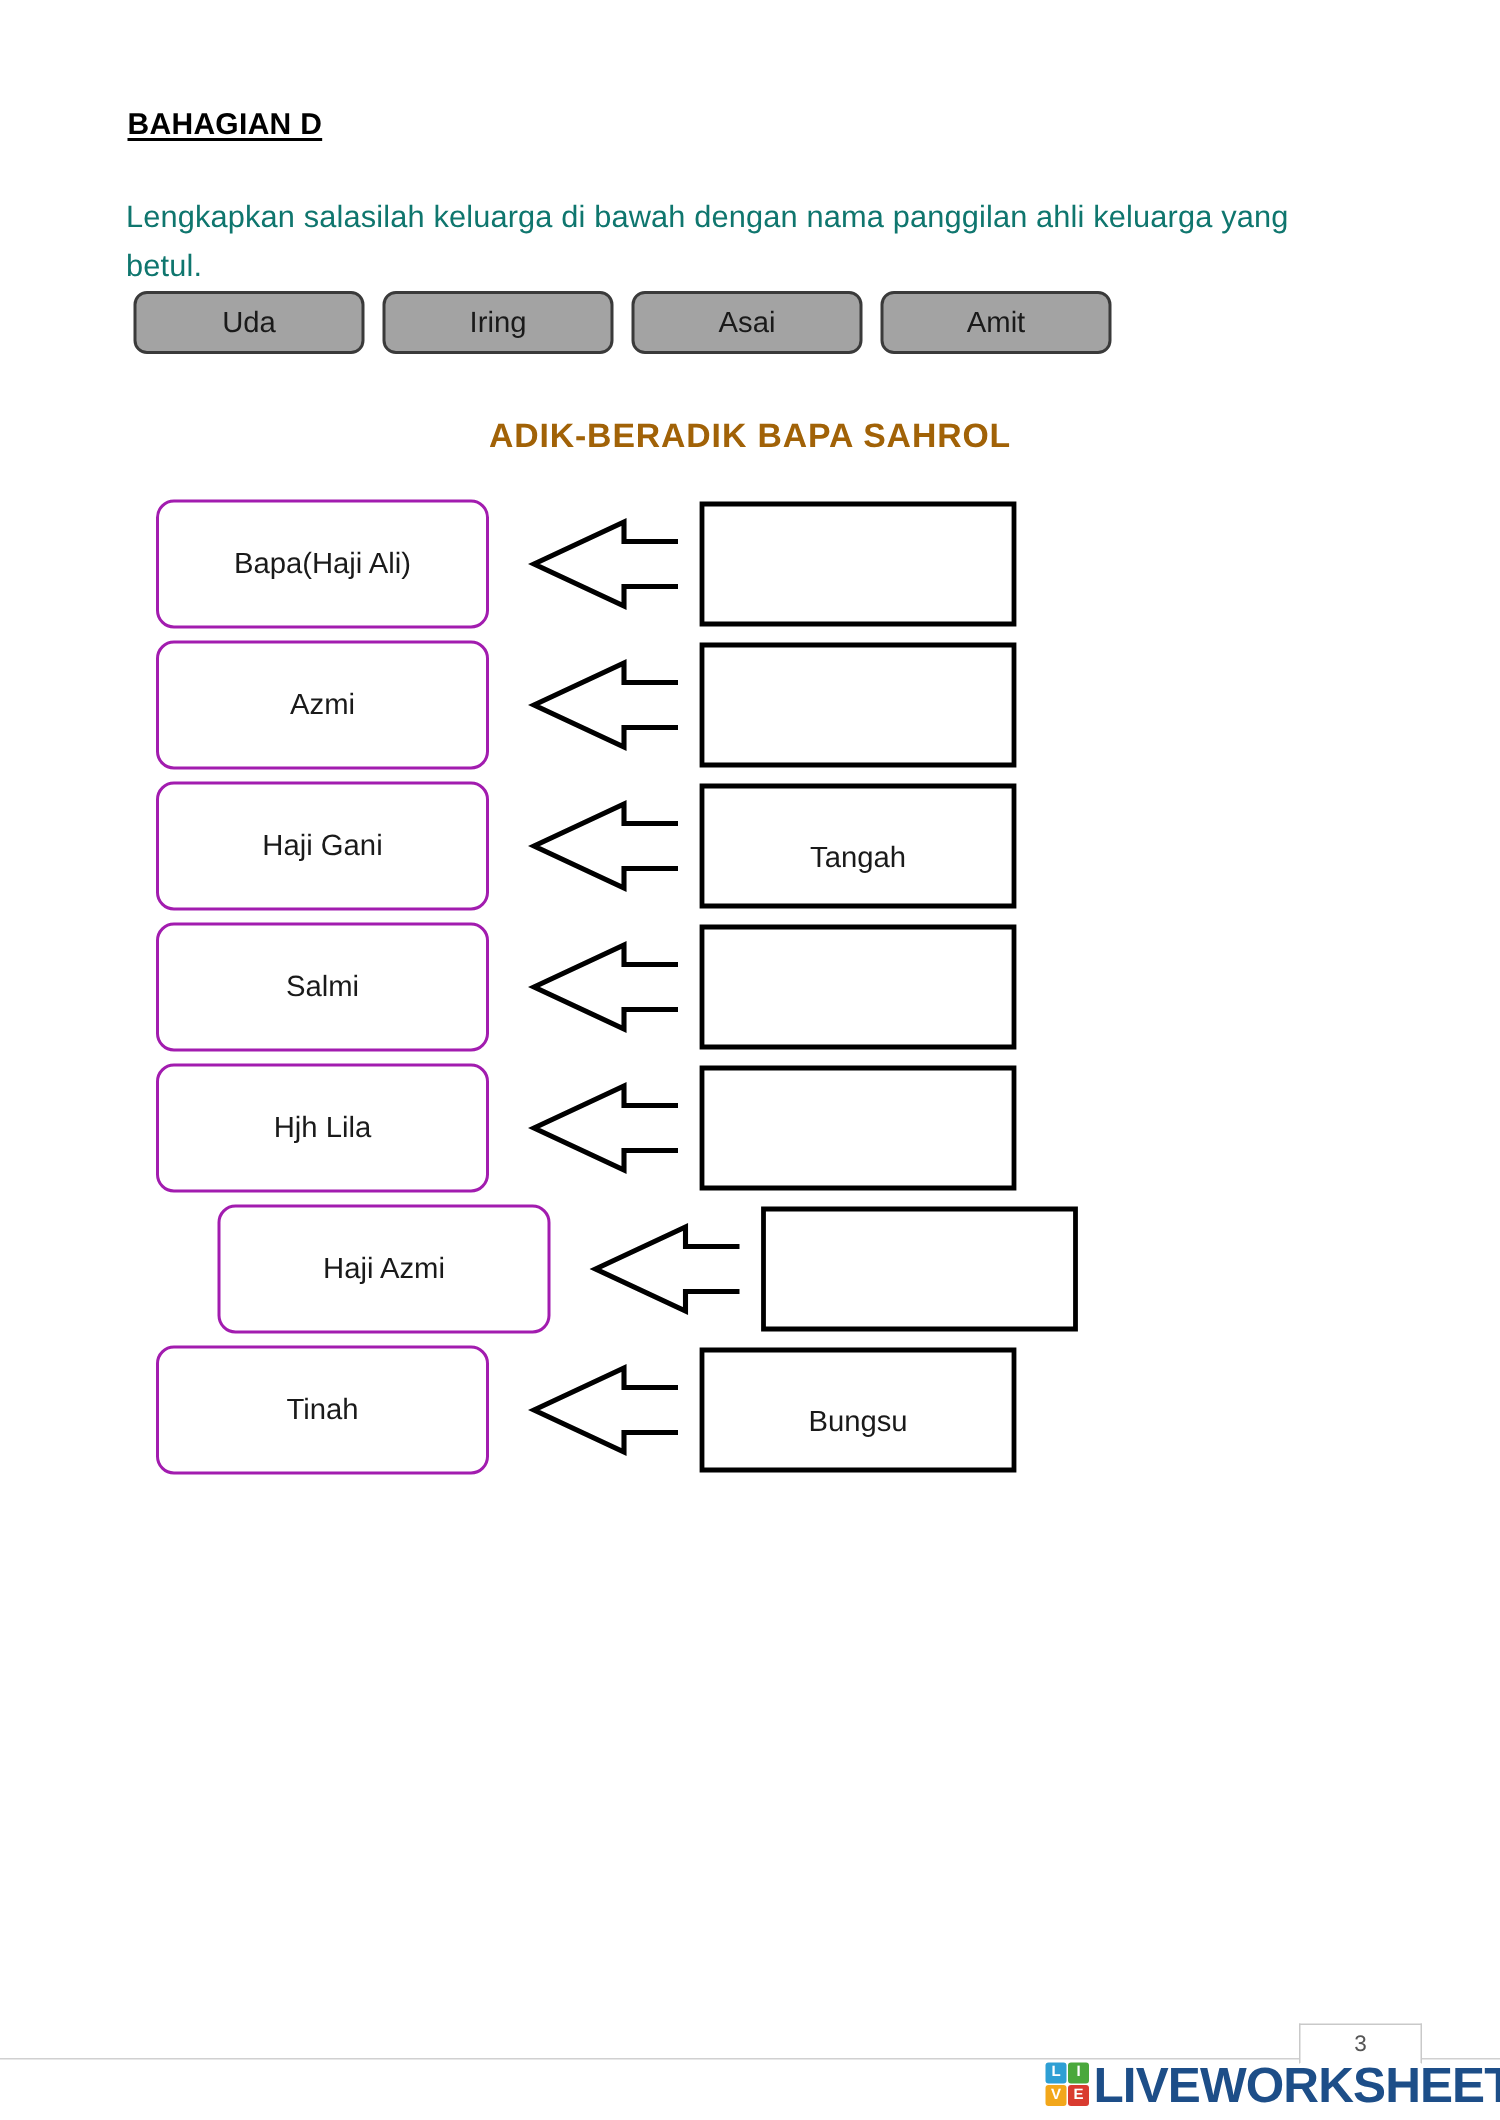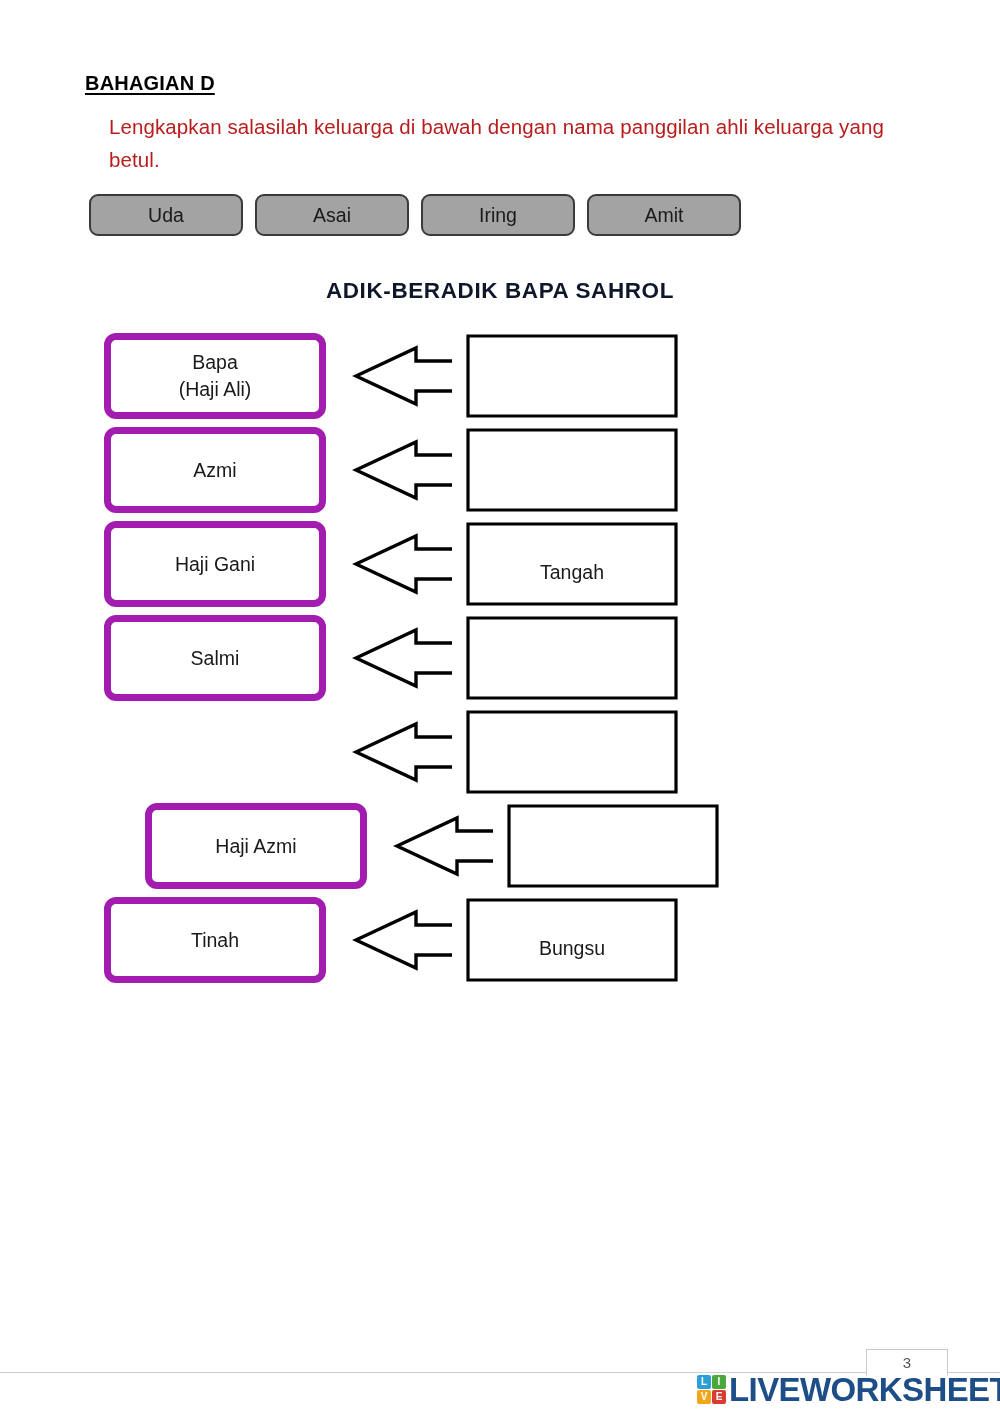--- a/index.html
+++ b/index.html
@@ -29,27 +29,26 @@
     font-size: 20px;
     font-weight: bold;
     letter-spacing: 0.2px;
     text-decoration: underline;
     text-underline-offset: 3px;
     color: #000;
   }
   .instruction {
     position: absolute;
     left: 84px;
-    top: 110px;
+    top: 128px;
     width: 800px;
     font-size: 20.5px;
     line-height: 33px;
-    color: #b91c1c;
+    color: #0f766e;
     letter-spacing: 0.1px;
-    margin-left: 25px;
   }
 
   
   .wordbank {
     position: absolute;
     left: 89px;
     top: 194px;
     display: flex;
     gap: 12px;
   }
@@ -70,47 +69,47 @@
   
   .diagram-title {
     position: absolute;
     left: 0;
     right: 0;
     top: 278px;
     text-align: center;
     font-size: 22.5px;
     font-weight: bold;
     letter-spacing: 0.6px;
-    color: #0f172a;
+    color: #a16207;
   }
 
   
   .diagram {
     position: absolute;
     left: 0;
     top: 0;
   }
   .row {
     position: absolute;
     left: 0;
     width: 1000px;
     height: 86px;
   }
   .name-box {
     position: absolute;
     left: 104px;
     top: 0;
     width: 222px;
     height: 86px;
-    border: 7px solid #a21caf;
+    border: 2px solid #a21caf;
     border-radius: 12px;
     background: #ffffff;
     box-sizing: border-box;
     display: flex;
-    flex-direction: column;
+    flex-direction: row;
     align-items: center;
     justify-content: center;
     font-size: 19.5px;
     line-height: 27px;
     color: #1a1a1a;
     text-align: center;
   }
   .name-box .sub {
     display: block;
   }
@@ -217,22 +216,22 @@
 <body>
 
 <div class="page">
 
   <div class="section-heading">BAHAGIAN D</div>
 
   <div class="instruction">Lengkapkan salasilah keluarga di bawah dengan nama panggilan ahli keluarga yang betul.</div>
 
   <div class="wordbank">
       <div class="wordbank-item">Uda</div>
+      <div class="wordbank-item">Iring</div>
       <div class="wordbank-item">Asai</div>
-      <div class="wordbank-item">Iring</div>
       <div class="wordbank-item">Amit</div>
     </div>
 
   <div class="diagram-title">ADIK-BERADIK BAPA SAHROL</div>
 
   <div class="diagram">
       <div class="row" style="top: 333px;">
         <div class="name-box">
           <span>Bapa</span>
           <span class="sub">(Haji Ali)</span>
@@ -295,20 +294,23 @@
           </svg>
         </div>
         <div class="answer-box">
           <svg class="abox-svg" viewBox="0 0 212 84" preserveAspectRatio="none">
             <path d="M2 2 L210 2 L210 82 L2 82 L2 57 L2 57 L2 57 Z" fill="#ffffff" stroke="#000000" stroke-width="3.2" stroke-linejoin="miter"></path>
           </svg>
           <span class="abox-text"></span>
         </div>
       </div>
       <div class="row" style="top: 709px;">
+        <div class="name-box">
+          <span>Hjh Lila</span>
+        </div>
         <div class="arrow-wrap">
           <svg viewBox="0 0 120 82" preserveAspectRatio="none">
             <path d="M4 41 L64 13 L64 26 L118 26 L118 56 L64 56 L64 69 Z" fill="#ffffff" stroke="#000000" stroke-width="3.4" stroke-linejoin="miter"></path>
             <rect x="100" y="22" width="24" height="38" fill="#ffffff"></rect>
           </svg>
         </div>
         <div class="answer-box">
           <svg class="abox-svg" viewBox="0 0 212 84" preserveAspectRatio="none">
             <path d="M2 2 L210 2 L210 82 L2 82 L2 57 L2 57 L2 57 Z" fill="#ffffff" stroke="#000000" stroke-width="3.2" stroke-linejoin="miter"></path>
           </svg>

